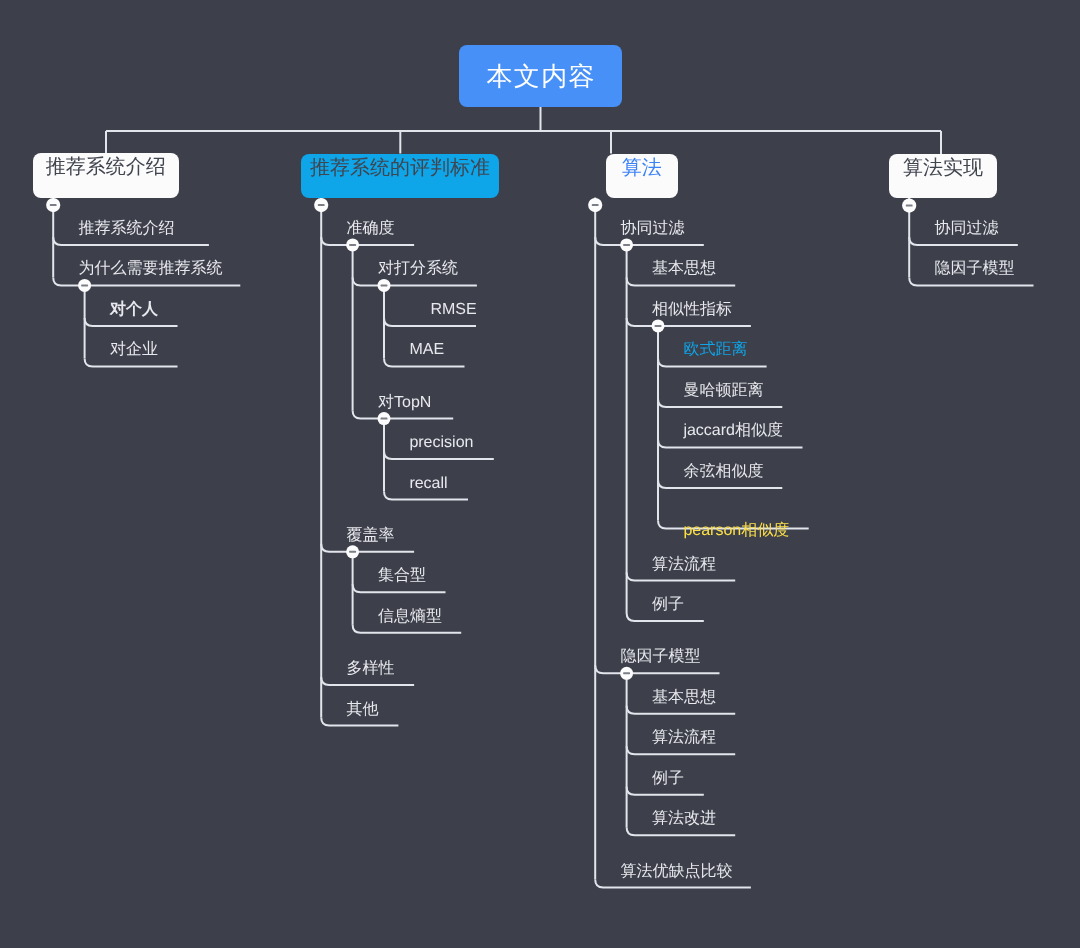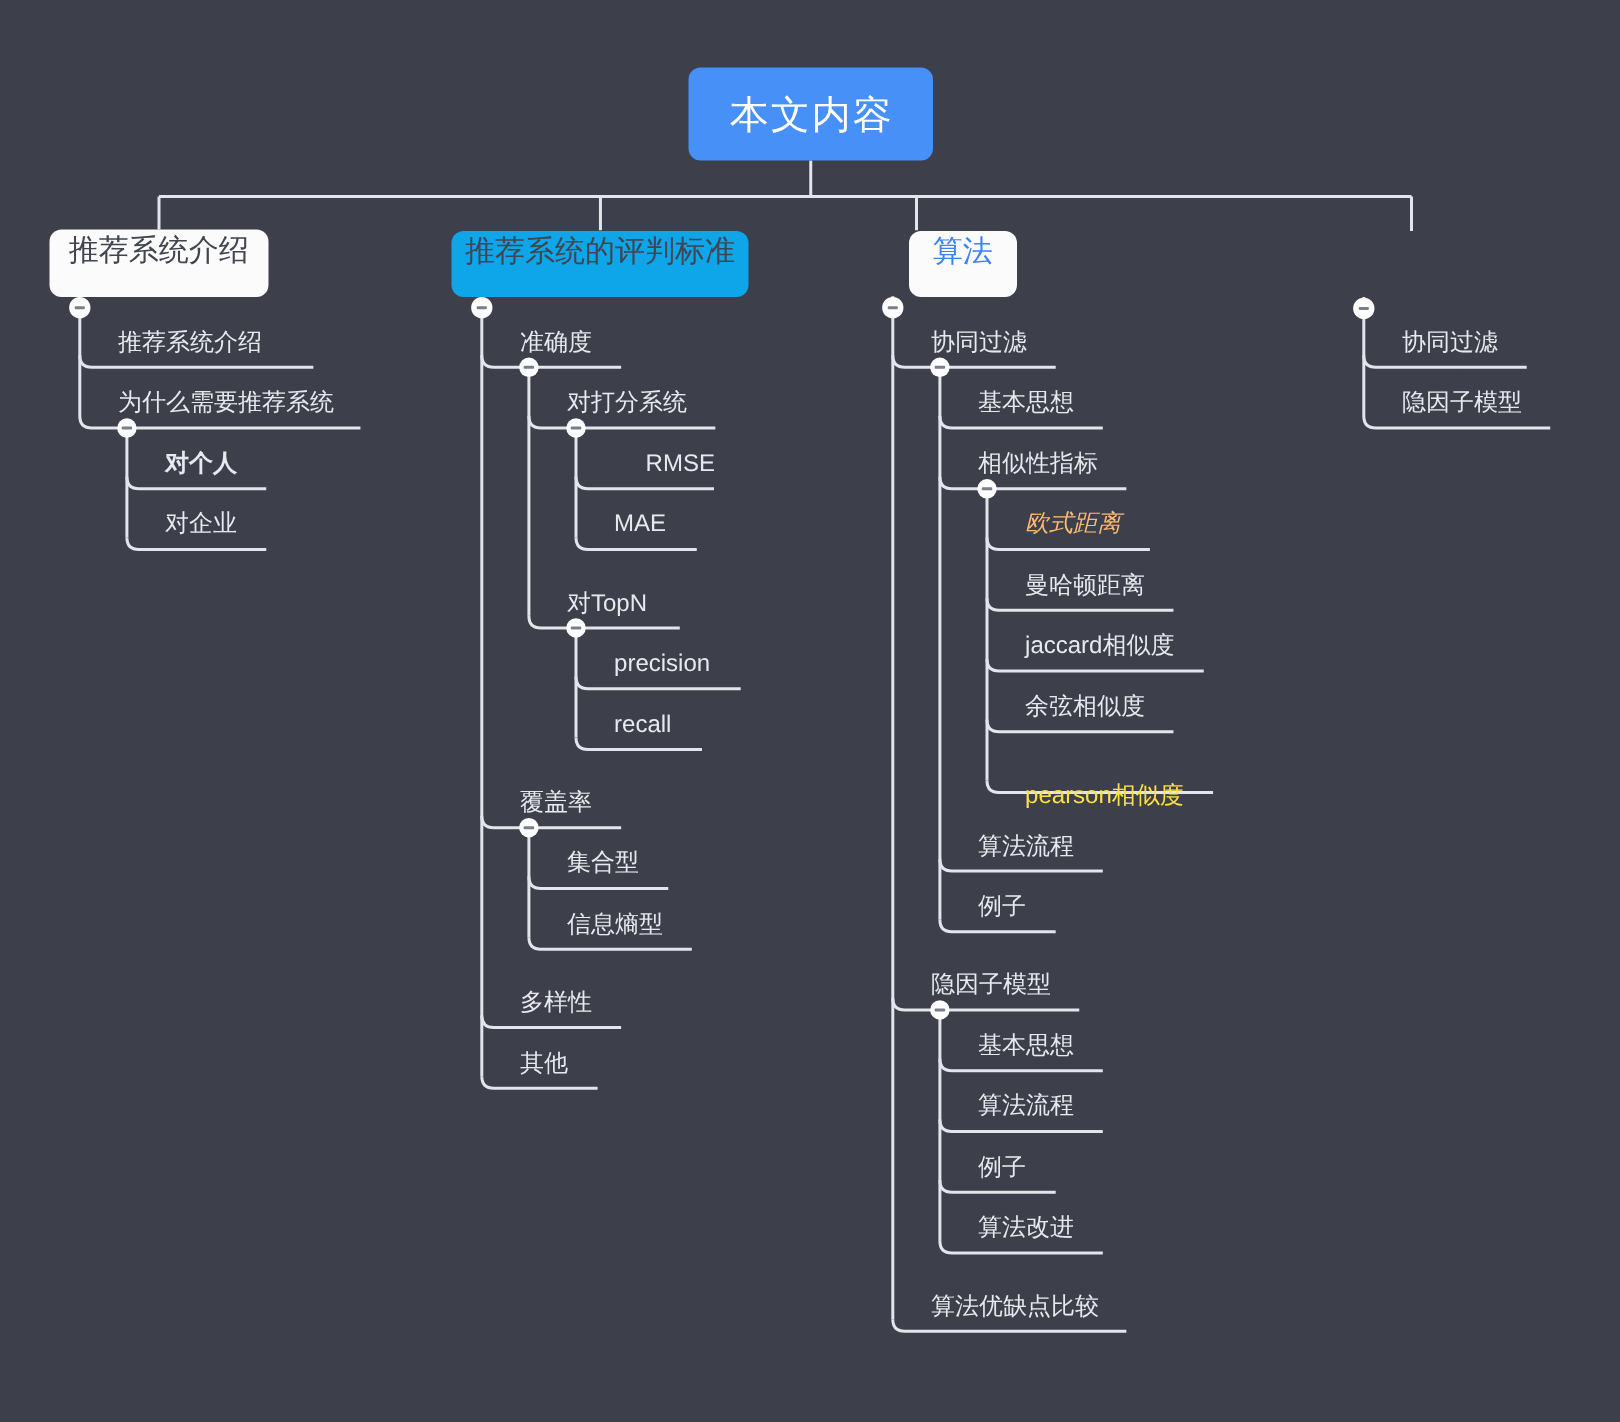--- a/index.html
+++ b/index.html
@@ -138,41 +138,44 @@
 
     <div class="bbox" style="left: 33px; top: 153px; width: 145.5px; height: 44.5px; background: rgb(251, 251, 252); color: rgb(65, 69, 78);">
       <span>推荐系统介绍</span>
     </div>
     <div class="bbox" style="left: 301px; top: 153.5px; width: 198px; height: 44px; background: #0ea5e9; color: rgb(65, 69, 78);">
       <span>推荐系统的评判标准</span>
     </div>
     <div class="bbox" style="left: 606px; top: 153.5px; width: 71.5px; height: 44px; background: rgb(251, 251, 252); color: #3b82f6;">
       <span>算法</span>
     </div>
+    <div class="bbox" style="left: 889px; top: 154px; width: 108px; height: 44px; background: rgb(251, 251, 252); color: rgb(65, 69, 78);">
+      <span>算法实现</span>
+    </div>
 
     <div class="lbl" style="left: 78.6px; top: 218.9px; color: rgb(232, 233, 238);">推荐系统介绍</div>
     <div class="lbl" style="left: 78.6px; top: 259.4px; color: rgb(232, 233, 238);">为什么需要推荐系统</div>
     <div class="lbl" style="left: 110px; top: 299.9px; color: rgb(232, 233, 238); font-weight: bold;">对个人</div>
     <div class="lbl" style="left: 110px; top: 340.4px; color: rgb(232, 233, 238);">对企业</div>
     <div class="lbl" style="left: 346.6px; top: 218.9px; color: rgb(232, 233, 238);">准确度</div>
     <div class="lbl" style="left: 378px; top: 259.4px; color: rgb(232, 233, 238);">对打分系统</div>
     <div class="lbl" style="left: 409.4px; top: 299.9px; color: rgb(232, 233, 238); margin-left: 21px;">RMSE</div>
     <div class="lbl" style="left: 409.4px; top: 340.4px; color: rgb(232, 233, 238);">MAE</div>
     <div class="lbl" style="left: 378px; top: 392.6px; color: rgb(232, 233, 238);">对TopN</div>
     <div class="lbl" style="left: 409.4px; top: 433.1px; color: rgb(232, 233, 238);">precision</div>
     <div class="lbl" style="left: 409.4px; top: 473.6px; color: rgb(232, 233, 238);">recall</div>
     <div class="lbl" style="left: 346.6px; top: 525.8px; color: rgb(232, 233, 238);">覆盖率</div>
     <div class="lbl" style="left: 378px; top: 566.3px; color: rgb(232, 233, 238);">集合型</div>
     <div class="lbl" style="left: 378px; top: 606.8px; color: rgb(232, 233, 238);">信息熵型</div>
     <div class="lbl" style="left: 346.6px; top: 659px; color: rgb(232, 233, 238);">多样性</div>
     <div class="lbl" style="left: 346.6px; top: 699.5px; color: rgb(232, 233, 238);">其他</div>
     <div class="lbl" style="left: 620.6px; top: 218.9px; color: rgb(232, 233, 238);">协同过滤</div>
     <div class="lbl" style="left: 652px; top: 259.4px; color: rgb(232, 233, 238);">基本思想</div>
     <div class="lbl" style="left: 652px; top: 299.9px; color: rgb(232, 233, 238);">相似性指标</div>
-    <div class="lbl" style="left: 683.4px; top: 340.4px; color: #fdba74; font-style: italic;">欧式距离</div>
+    <div class="lbl" style="left: 683.4px; top: 340.4px; color: #0ea5e9;">欧式距离</div>
     <div class="lbl" style="left: 683.4px; top: 380.9px; color: rgb(232, 233, 238);">曼哈顿距离</div>
     <div class="lbl" style="left: 683.4px; top: 421.4px; color: rgb(232, 233, 238);">jaccard相似度</div>
     <div class="lbl" style="left: 683.4px; top: 461.9px; color: rgb(232, 233, 238);">余弦相似度</div>
     <div class="lbl" style="left: 683.4px; top: 502.4px; color: #fde047; margin-top: 19px;">pearson相似度</div>
     <div class="lbl" style="left: 652px; top: 554.6px; color: rgb(232, 233, 238);">算法流程</div>
     <div class="lbl" style="left: 652px; top: 595.1px; color: rgb(232, 233, 238);">例子</div>
     <div class="lbl" style="left: 620.6px; top: 647.3px; color: rgb(232, 233, 238);">隐因子模型</div>
     <div class="lbl" style="left: 652px; top: 687.8px; color: rgb(232, 233, 238);">基本思想</div>
     <div class="lbl" style="left: 652px; top: 728.3px; color: rgb(232, 233, 238);">算法流程</div>
     <div class="lbl" style="left: 652px; top: 768.8px; color: rgb(232, 233, 238);">例子</div>

